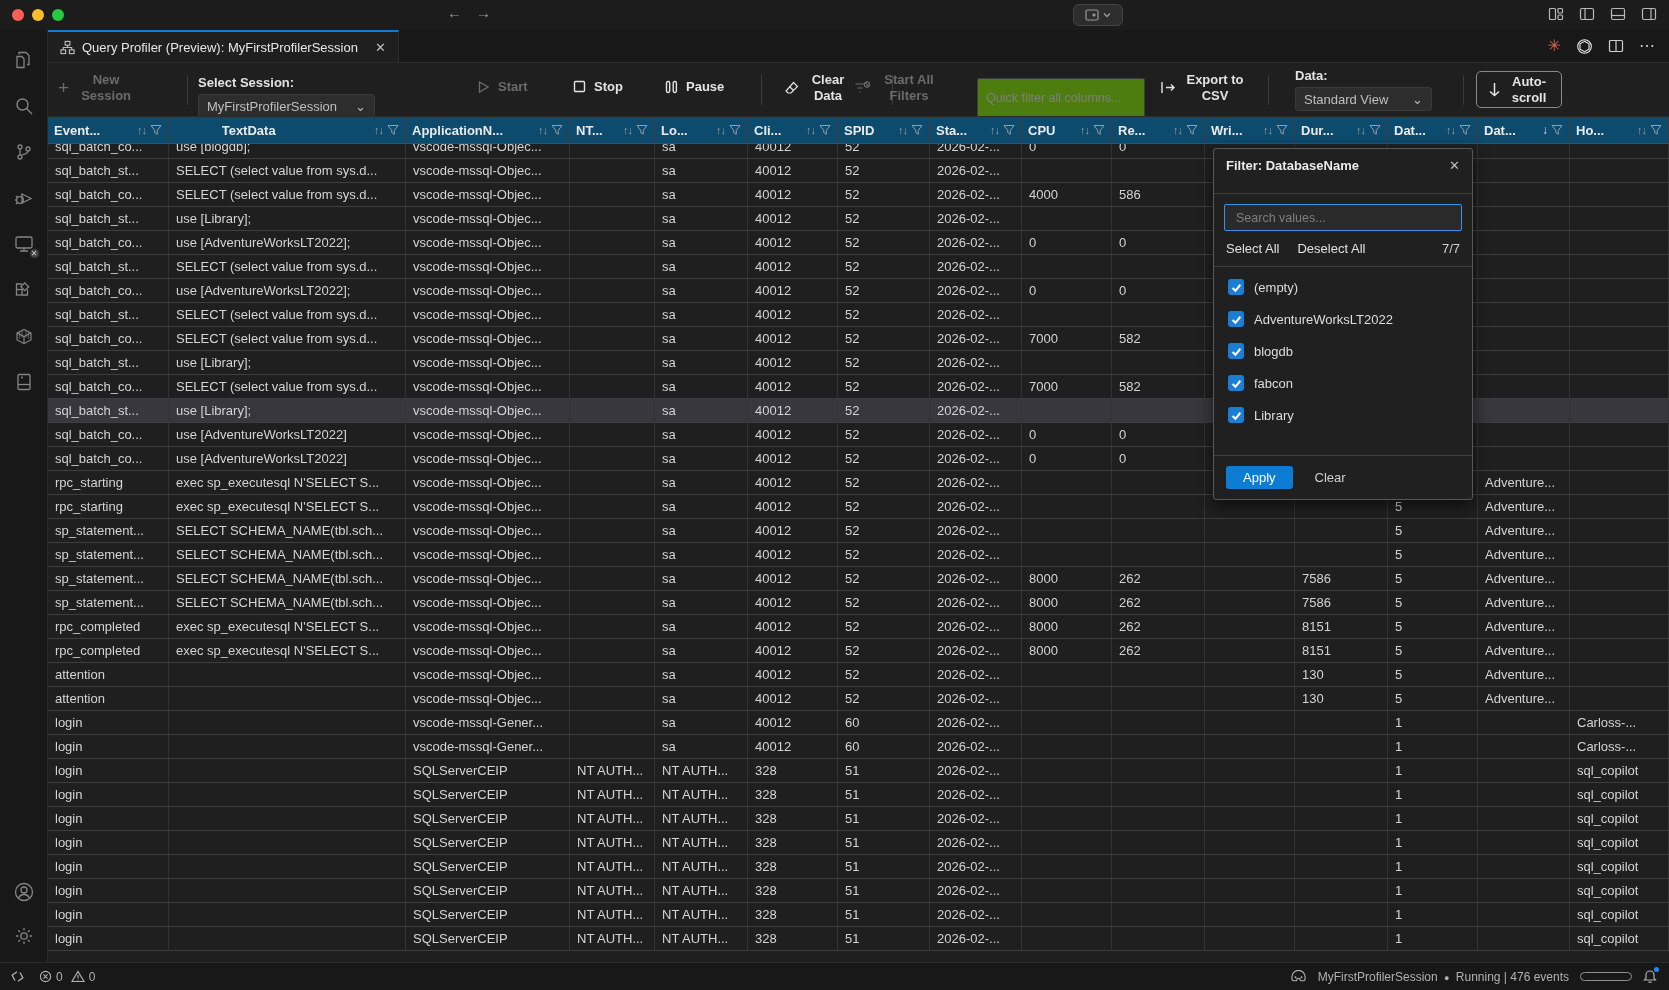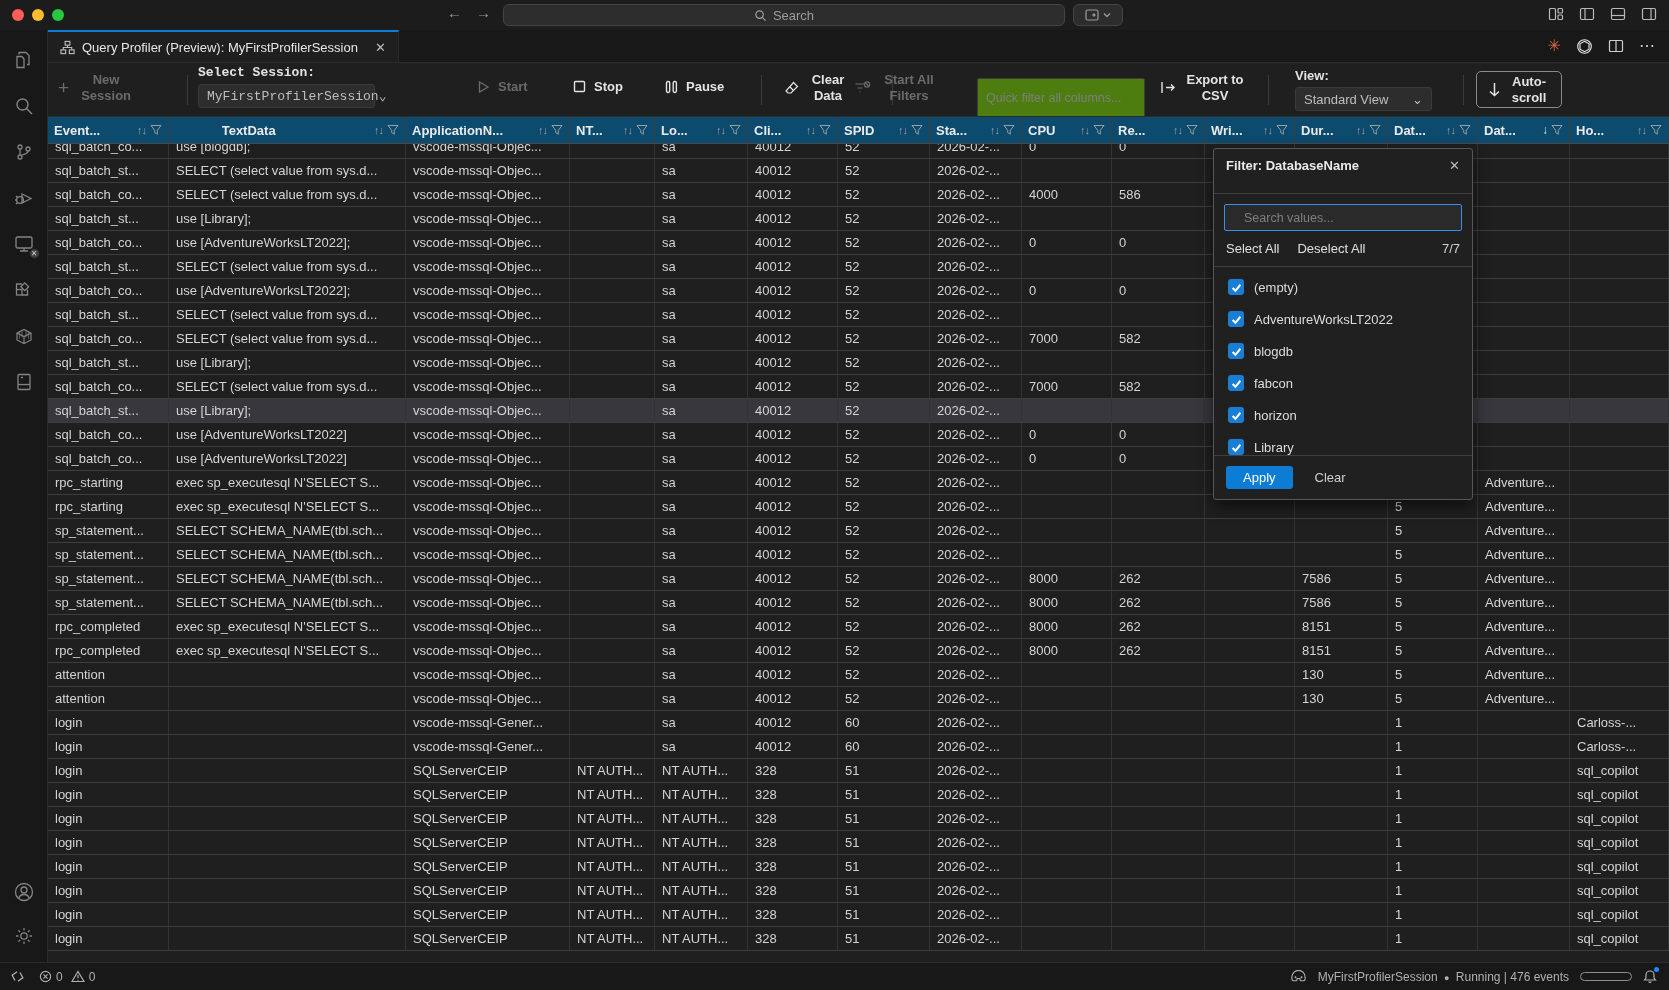--- a/index.html
+++ b/index.html
@@ -75,21 +75,21 @@
     white-space:nowrap; color:#d4d4d4; }
 
   
   .fdialog { position:absolute; left:1213px; top:148px; width:260px; height:352px; background:#202020;
     border:1px solid #575757; border-radius:3px; box-shadow:0 6px 16px rgba(0,0,0,.55); z-index:50;
     display:flex; flex-direction:column; }
   .fd-head { display:flex; align-items:center; justify-content:space-between; padding:9px 12px 20px;
     border-bottom:1px solid #3f3f3f; font-weight:700; color:#eaeaea; }
   .fd-head .close { color:#bdbdbd; font-weight:400; }
   .fd-search { margin:10px 10px 0; height:27px; background:#2a2a2a; border:1px solid #3b8eea;
-    border-radius:2px; color:#a3a3a3; padding:0 19px; font-size:12.5px; width:238px;
+    border-radius:2px; color:#a3a3a3; padding:0 11px; font-size:12.5px; width:238px;
     font-family:"Liberation Sans", sans-serif; }
   .fd-search::placeholder { color:#7f7f7f; }
   .fd-selects { display:flex; align-items:center; gap:18px; padding:10px 12px; color:#e0e0e0; }
   .fd-selects .count { margin-left:auto; color:#cfcfcf; }
   .fd-div { height:1px; background:#3f3f3f; }
   .fd-list { height:188px; overflow:hidden; padding-top:4px; }
   .fitem { display:flex; align-items:center; gap:10px; padding:8px 14px; }
   .cb { width:16px; height:16px; border-radius:3px; background:#1a7fd4; display:flex; align-items:center;
     justify-content:center; flex:none; }
   .flbl { color:#dddddd; }
@@ -113,27 +113,20 @@
 <div class="titlebar">
   <div class="traffic">
     <span class="light red"></span>
     <span class="light yellow"></span>
     <span class="light green"></span>
   </div>
   <div class="navarrows">
     <span>←</span>
     <span>→</span>
   </div>
-  <div class="tb-search">
-    <svg width="13" height="13" viewBox="0 0 14 14" fill="none" stroke="#9b9b9b" stroke-width="1.4">
-        <circle cx="6" cy="6" r="4"></circle>
-        <path d="M9 9l3.5 3.5"></path>
-      </svg>
-    <span>Search</span>
-  </div>
   <div class="layout-ctl">
     <svg width="14" height="12" viewBox="0 0 14 12" fill="none" stroke="#9b9b9b" stroke-width="1.2">
         <rect x="1" y="1" width="12" height="10" rx="1.5"></rect>
         <path d="M7 6l3 0M8.5 4.5L10 6 8.5 7.5"></path>
       </svg>
     <svg width="8" height="6" viewBox="0 0 8 6" fill="none" stroke="#9b9b9b" stroke-width="1.3">
         <path d="M1 1.5l3 3 3-3"></path>
       </svg>
   </div>
   <div class="tb-right">
@@ -257,21 +250,21 @@
   </div>
 </div>
 
 <div class="toolbar">
   <div class="tbtn disabled" style="left:10px; top:9px;">
     <span style="font-size:19px; font-weight:400;">+</span>
     <span class="lbl2" style="width:58px;">New Session</span>
   </div>
   <div class="tsep" style="left:139px;"></div>
 
-  <div style="position:absolute; left:150px; top:2px;font-family:Liberation Mono, monospace;">
+  <div style="position:absolute; left:150px; top:12px;">
     <div class="minilabel">Select Session:</div>
     <div class="dd" style="width:177px; margin-top:4px;">
       <span>MyFirstProfilerSession</span>
       <span class="chev">⌄</span>
     </div>
   </div>
 
   <div class="tbtn disabled" style="left:428px; top:16px;">
     <svg width="14" height="14" viewBox="0 0 14 14" fill="none" stroke="currentColor" stroke-width="1.3">
         <path d="M3.5 2l8.5 5-8.5 5z"></path>
@@ -315,21 +308,21 @@
 
   <div class="tbtn" style="left:1112px; top:9px;">
     <svg width="16" height="13" viewBox="0 0 16 13" fill="none" stroke="currentColor" stroke-width="1.4">
         <path d="M2 1v11M6 6.5h8M11 3.5l3 3-3 3"></path>
       </svg>
     <span class="lbl2" style="width:62px;">Export to CSV</span>
   </div>
   <div class="tsep" style="left:1220px;"></div>
 
   <div style="position:absolute; left:1247px; top:5px;">
-    <div class="minilabel">View:</div>
+    <div class="minilabel">Data:</div>
     <div class="dd" style="width:137px; margin-top:4px;text-align:right;">
       <span>Standard View</span>
       <span class="chev">⌄</span>
     </div>
   </div>
   <div class="tsep" style="left:1415px;"></div>
 
   <div class="autoscroll">
     <svg width="13" height="15" viewBox="0 0 13 15" fill="none" stroke="currentColor" stroke-width="1.5">
         <path d="M6.5 1v12M2 9.5l4.5 4 4.5-4"></path>
@@ -1093,28 +1086,20 @@
         </span>
         <span class="flbl">blogdb</span>
       </div>
       <div class="fitem">
         <span class="cb">
           <svg width="11" height="11" viewBox="0 0 10 10" fill="none" stroke="#ffffff" stroke-width="1.8">
             <path d="M1.5 5.5L4 8l4.5-5.5"></path>
           </svg>
         </span>
         <span class="flbl">fabcon</span>
-      </div>
-      <div class="fitem">
-        <span class="cb">
-          <svg width="11" height="11" viewBox="0 0 10 10" fill="none" stroke="#ffffff" stroke-width="1.8">
-            <path d="M1.5 5.5L4 8l4.5-5.5"></path>
-          </svg>
-        </span>
-        <span class="flbl">horizon</span>
       </div>
       <div class="fitem">
         <span class="cb">
           <svg width="11" height="11" viewBox="0 0 10 10" fill="none" stroke="#ffffff" stroke-width="1.8">
             <path d="M1.5 5.5L4 8l4.5-5.5"></path>
           </svg>
         </span>
         <span class="flbl">Library</span>
       </div>
     </div>

